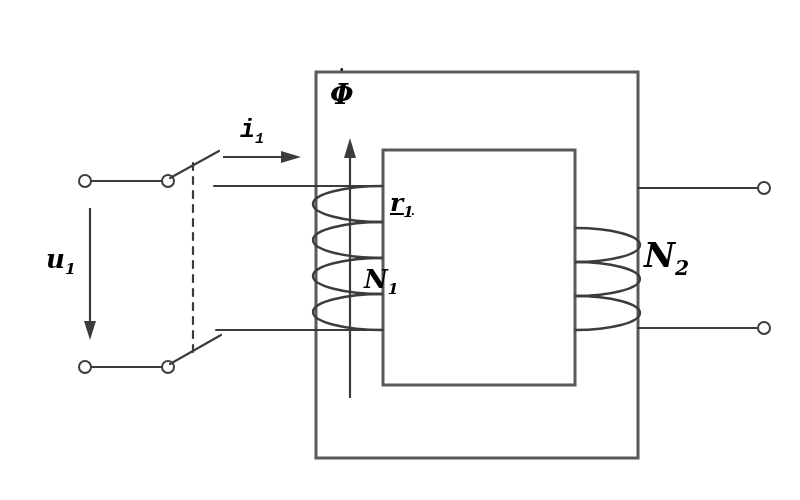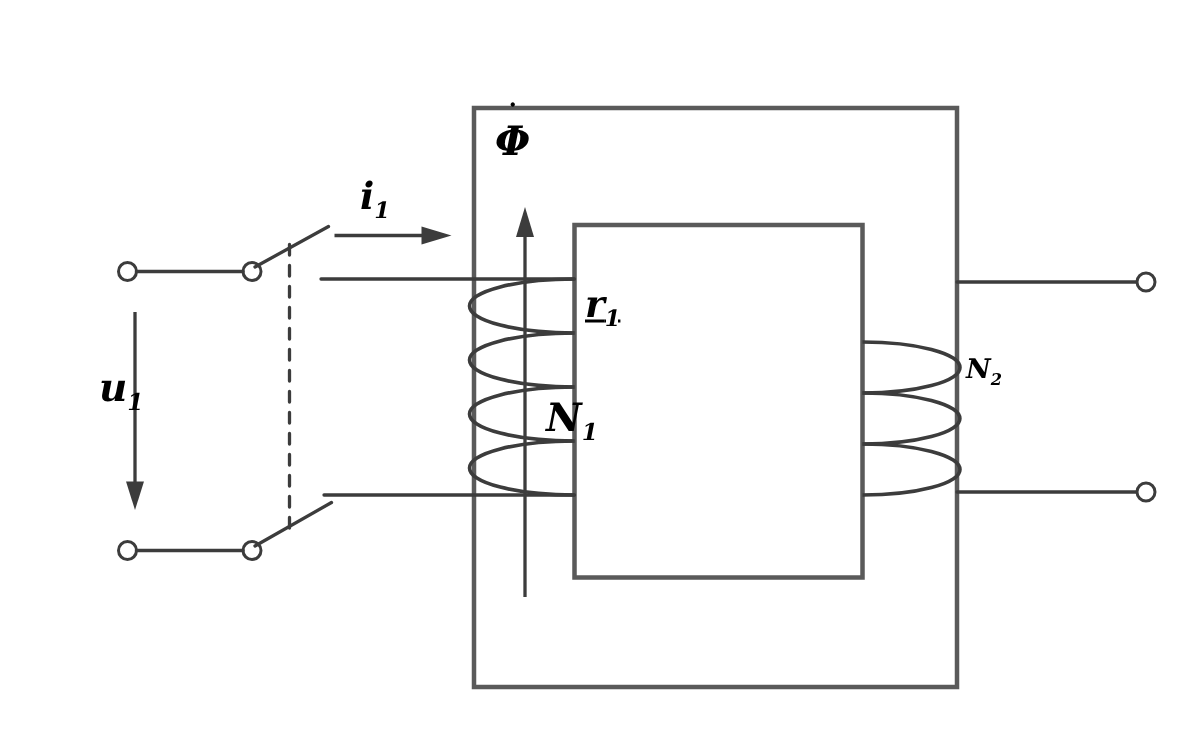--- a/index.html
+++ b/index.html
@@ -91,33 +91,33 @@
       <circle cx="764" cy="328" r="6"></circle>
     </g>
 
   </svg>
 
   <div class="math flux-stack" style="left:330px; top:74px; font-size:27px;">
     <span class="overdot">˙</span>
     <span>Φ</span>
   </div>
 
-  <div class="math" style="left:240px; top:118px; font-size:25px;">
+  <div class="math" style="left:240px; top:118px; font-size:25px;font-family:Liberation Mono, monospace;">
     <span>i</span><sub>1</sub>
   </div>
 
-  <div class="math" style="left:46px; top:246px; font-size:26px;margin-left:20px;">
+  <div class="math" style="left:46px; top:246px; font-size:26px;">
     <span>u</span><sub>1</sub>
   </div>
 
   <div class="math" style="left:390px; top:190px; font-size:25px;text-decoration:underline;">
     <span>r</span><sub>1</sub>
   </div>
 
   <div class="math" style="left:364px; top:266px; font-size:26px;">
     <span>N</span><sub>1</sub>
   </div>
 
-  <div class="math" style="left:644px; top:238px; font-size:18px;">
+  <div class="math" style="left:644px; top:238px; font-size:34px;">
     <span>N</span><sub>2</sub>
   </div>
 
 </div>
 
 </body></html>

